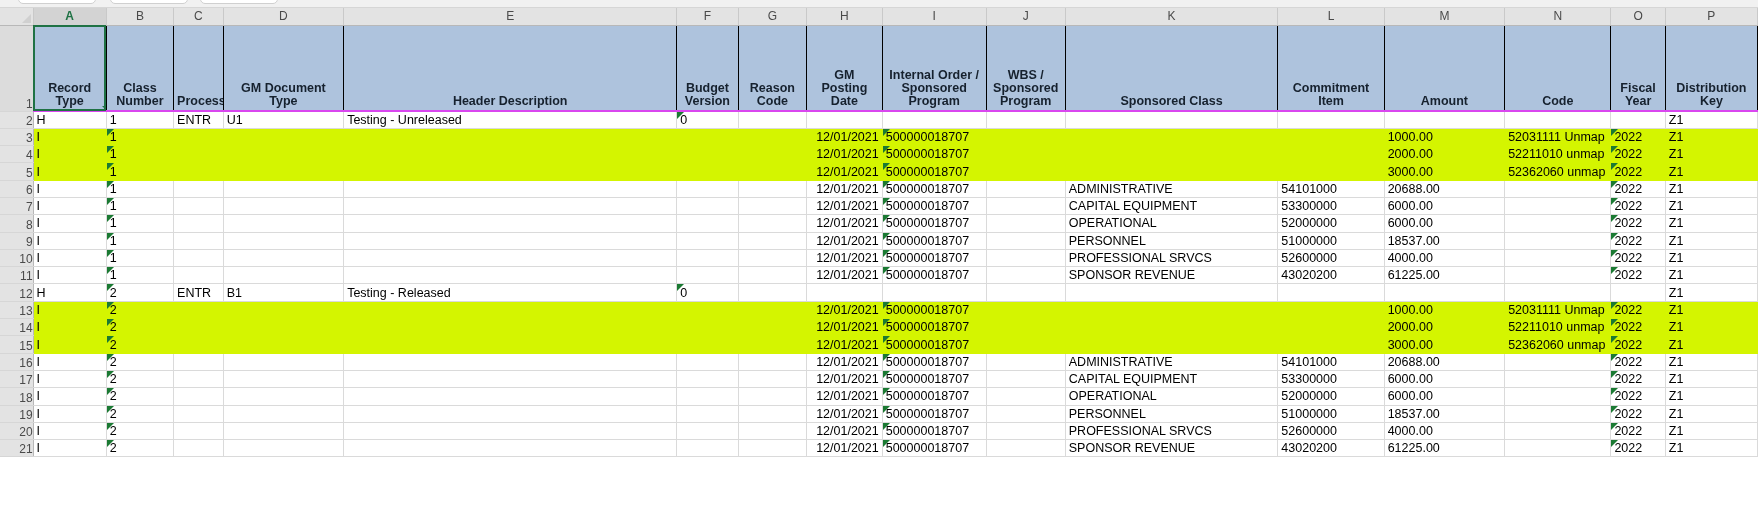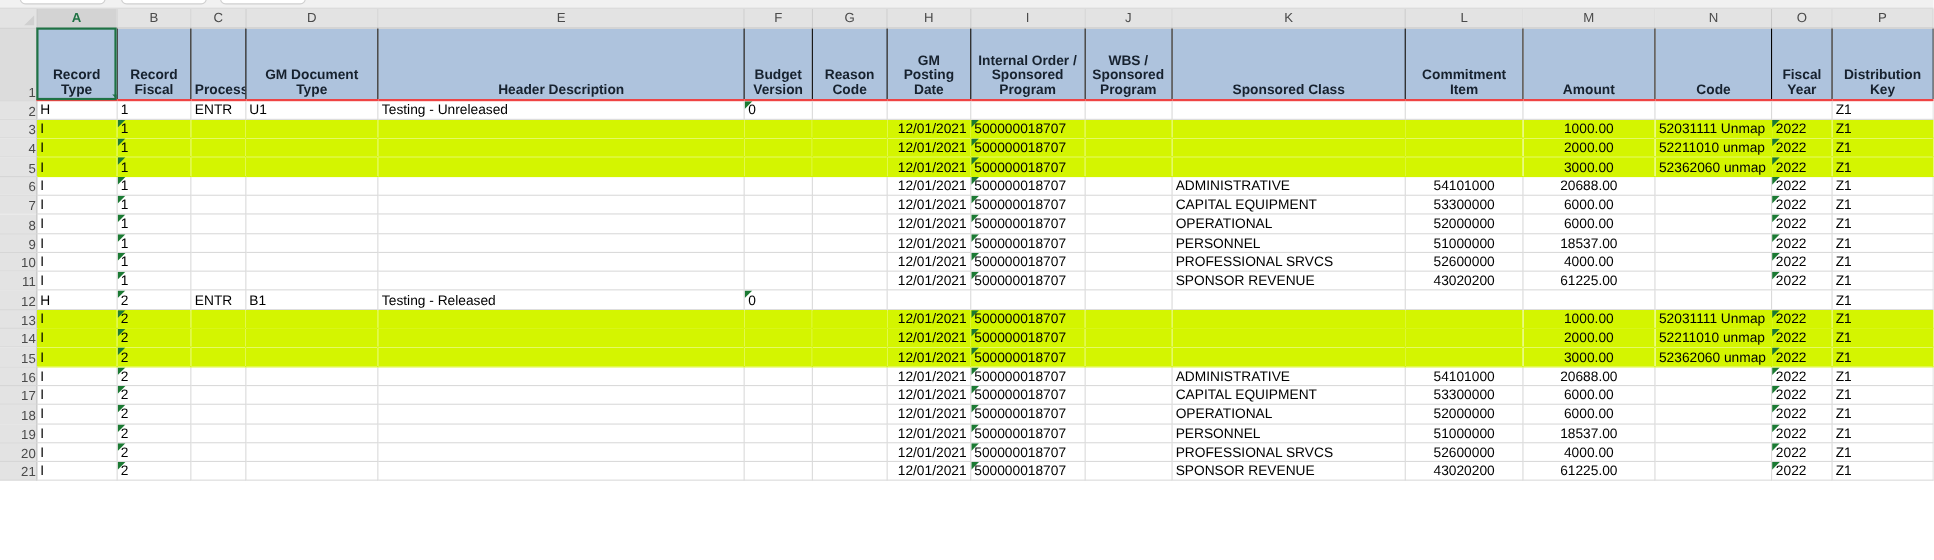--- a/index.html
+++ b/index.html
@@ -80,30 +80,30 @@
     font-size: 12px;
     color: #4a4a4a;
     vertical-align: bottom;
   }
   td.rownum.hi { background: #dcdcdc; }
 
   
   tr.hdrrow td.cell {
     background: #aec3dd;
     border-right: 1px solid #000000;
-    border-bottom: 2px solid #ef4444;
+    border-bottom: 2px solid #d946ef;
     vertical-align: bottom;
     text-align: center;
     font-weight: bold;
     font-size: 12.5px;
     color: #16212e;
     padding: 0 3px 2px 3px;
     line-height: 13px;
     white-space: normal;
-    height: 66px;
+    height: 86px;
   }
   tr.hdrrow td.cell.firstsel {
     outline: 2px solid #1f7244;
     outline-offset: -2px;
     position: relative;
   }
   tr.hdrrow td.cell.firstsel .fill-handle {
     position: absolute; right: -3px; bottom: -3px;
     width: 0; height: 0;
     border-left: 7px solid transparent;
@@ -117,21 +117,21 @@
     border-bottom: 1px solid #dadada;
     font-size: 12.5px;
     color: #000000;
     padding: 0 3px;
     vertical-align: middle;
     position: relative;
   }
   tr.datarow.hl td.cell { background: #d4f500; border-right-color: #d4f500; border-bottom-color: #d4f500; }
 
   td.cell.ta-l { text-align: left; }
-  td.cell.ta-r { text-align: center; }
+  td.cell.ta-r { text-align: left; }
   td.cell.ta-c { text-align: right; }
 
   
   .errflag {
     position: absolute; left: 0; top: 0;
     width: 0; height: 0;
     border-top: 7px solid #1b7a33;
     border-right: 7px solid transparent;
   }
   .cellinner { position: relative; display: block; }
@@ -194,21 +194,21 @@
           <th class="colhead">M</th>
           <th class="colhead">N</th>
           <th class="colhead">O</th>
           <th class="colhead">P</th>
         </tr>
     </thead>
     <tbody id="grid-body">
         <tr class="hdrrow">
           <td class="rownum hi">1</td>
           <td class="cell firstsel">Record Type<span class="fill-handle"></span></td>
-          <td class="cell">Record Fiscal</td>
+          <td class="cell">Class Number</td>
           <td class="cell">Process</td>
           <td class="cell">GM Document Type</td>
           <td class="cell">Header Description</td>
           <td class="cell">Budget Version</td>
           <td class="cell">Reason Code</td>
           <td class="cell">GM Posting Date</td>
           <td class="cell">Internal Order / Sponsored Program</td>
           <td class="cell">WBS / Sponsored Program</td>
           <td class="cell">Sponsored Class</td>
           <td class="cell">Commitment Item</td>

